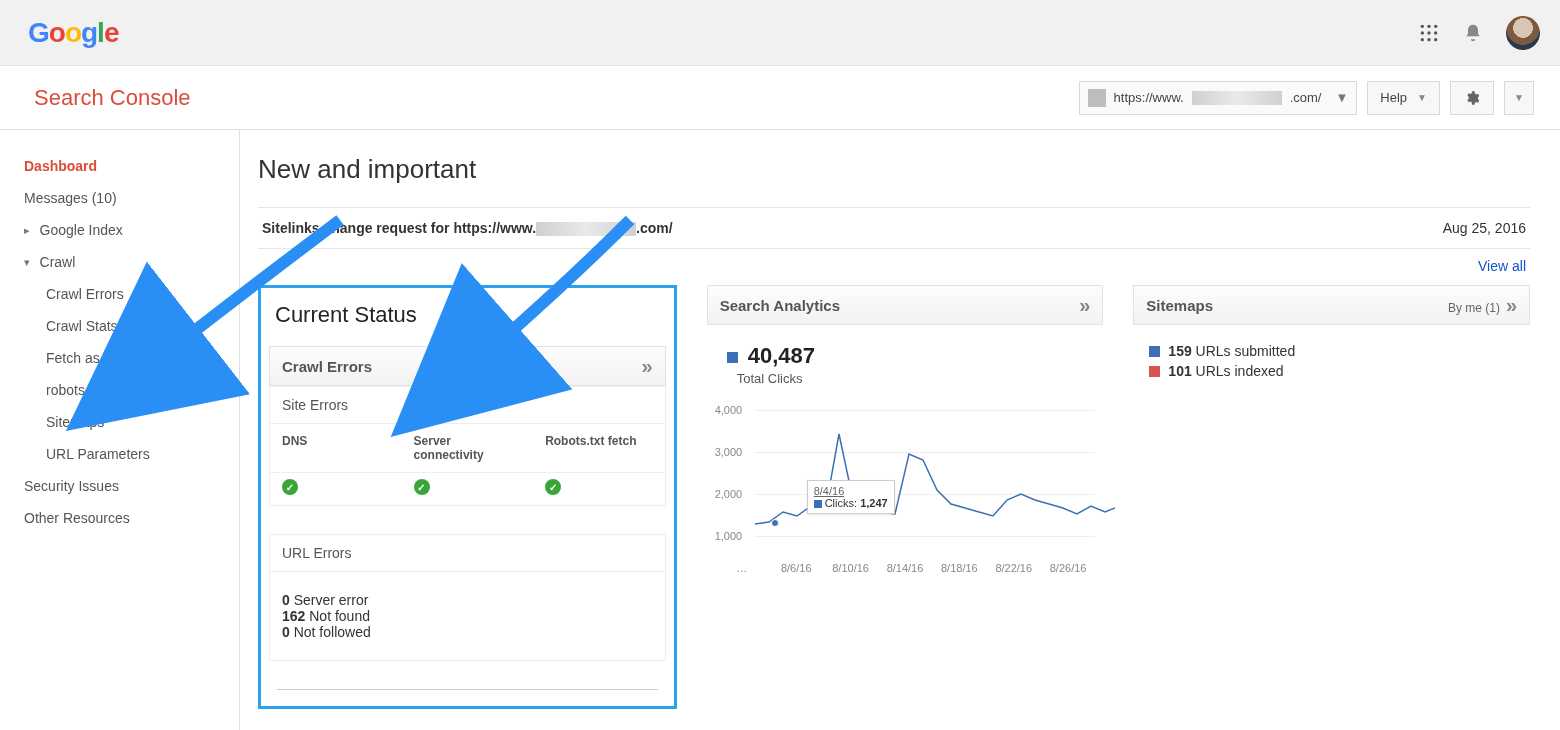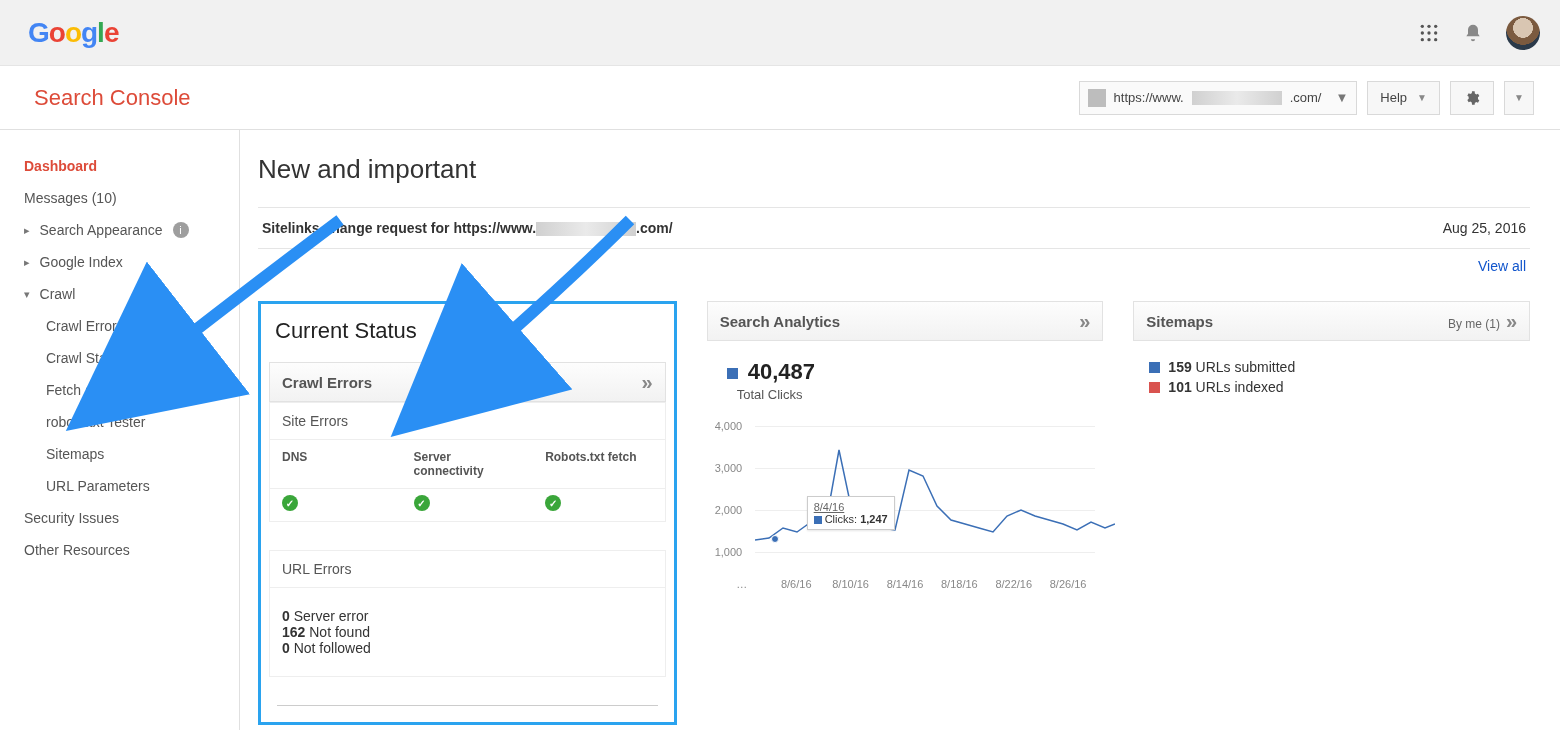--- a/index.html
+++ b/index.html
@@ -36,21 +36,21 @@
   .tri-d::before{content:"▾"; color:#777; font-size:11px; margin-right:4px;}
   .info-dot{ width:16px;height:16px;border-radius:50%;background:#9e9e9e;color:#fff;font-size:11px;display:inline-flex;align-items:center;justify-content:center;margin-left:4px;}
 
   .main { flex:1; padding:20px 30px 40px 18px; position:relative; }
   h2.page-title { font-size:26px; font-weight:normal; color:#333; margin:4px 0 22px 0;}
   .message-row { border-top:1px solid #e5e5e5; border-bottom:1px solid #e5e5e5; padding:12px 4px; display:flex; justify-content:space-between; font-size:14px; color:#333;}
   .message-row .blurred2{ display:inline-block; width:100px; height:14px; background:linear-gradient(90deg,#d0d0d0,#eaeaea,#d0d0d0); vertical-align:middle;}
   .view-all { text-align:right; padding:8px 4px;}
   .view-all a{ color:#1155cc; font-size:14px; text-decoration:none; cursor:pointer;}
 
-  .cards { display:flex; gap:30px; margin-top:18px; }
+  .cards { display:flex; gap:30px; margin-top:2px; }
   .card { flex:1; }
   .card-header { background:linear-gradient(#fdfdfd,#f2f2f2); border:1px solid #e2e2e2; height:40px; display:flex; align-items:center; justify-content:space-between; padding:0 12px; font-size:15px; font-weight:bold; color:#555;gap:28px;}
   .chev { color:#888; font-size:20px; cursor:pointer;}
   .byme { font-weight:normal; font-size:12px; color:#666; margin-right:6px;}
 
   
   .crawl-card { border:3px solid #2aa3ef; padding:8px 8px 16px 8px; }
   .crawl-title { font-size:22px; font-weight:normal; margin:6px 6px 18px 6px;}
   .section-label { padding:10px 12px; font-size:14px; color:#555; border:1px solid #eee; border-top:none;}
   .site-errors { border:1px solid #eee; }
@@ -153,24 +153,20 @@
 </div>
 
 <div class="layout">
 
   <div class="sidebar">
     <div class="item active">
         <span>Dashboard</span>
       </div>
     <div class="item">
         <span>Messages (10)</span>
-      </div>
-    <div class="item tri-r">
-        <span>Search Appearance</span>
-        <span class="info-dot">i</span>
       </div>
     <div class="item tri-r">
         <span>Google Index</span>
       </div>
     <div class="item tri-d">
         <span>Crawl</span>
       </div>
     <div class="item sub">
         <span>Crawl Errors</span>
       </div>

